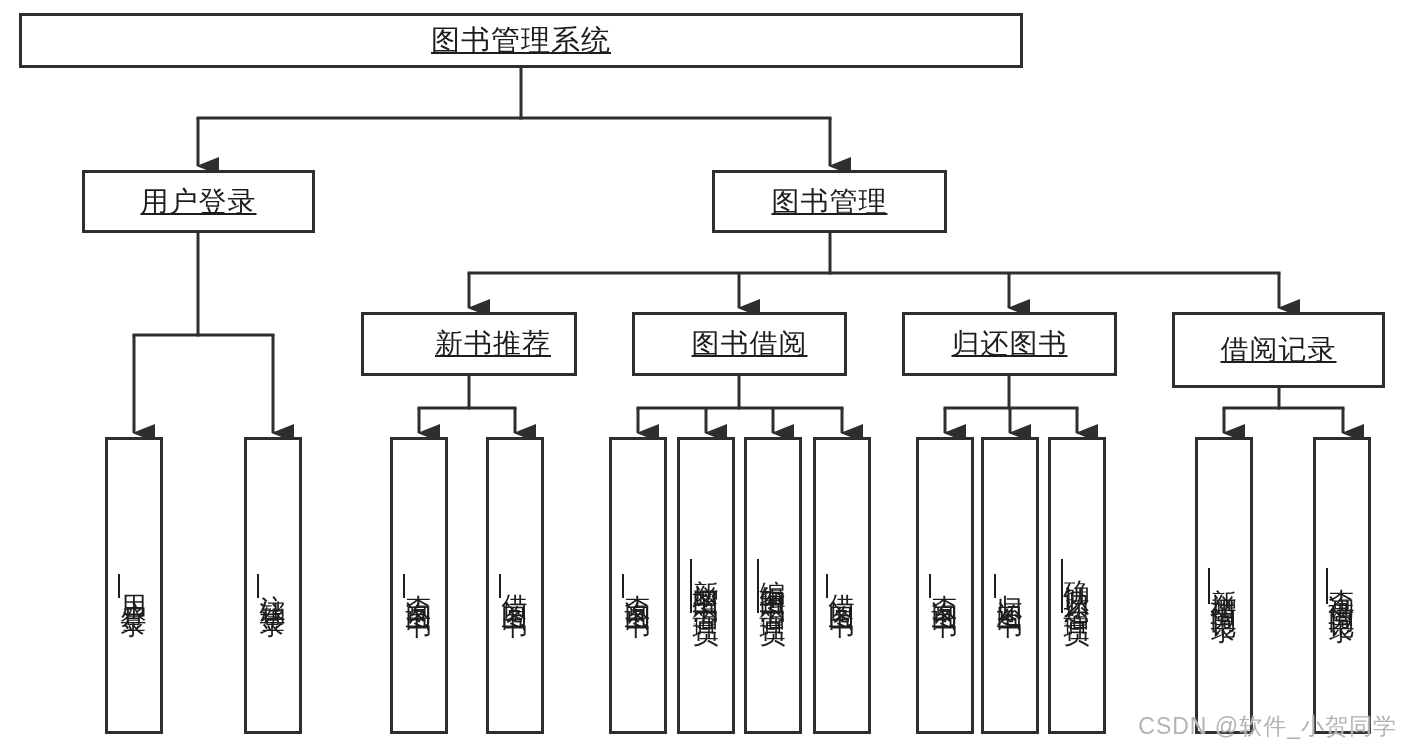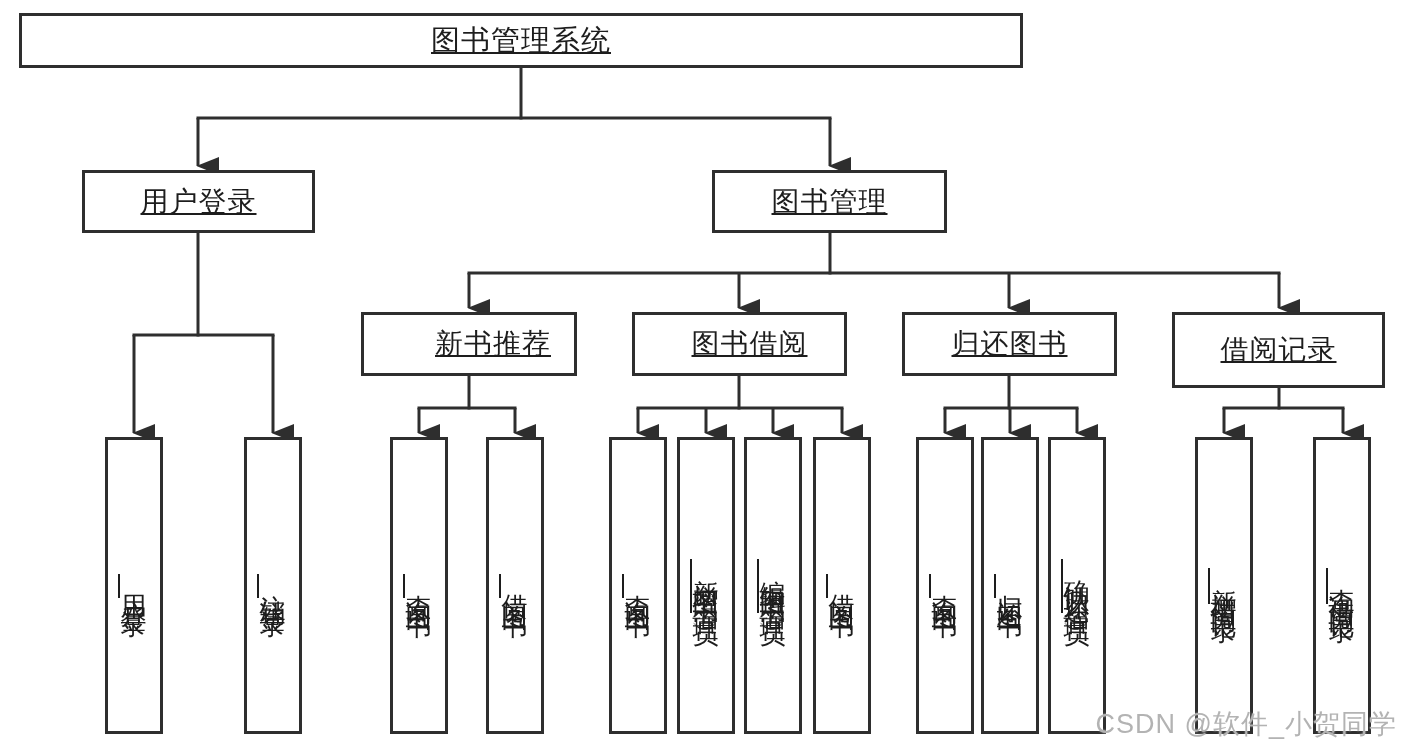--- a/index.html
+++ b/index.html
@@ -33,21 +33,21 @@
   .v{
     font-size:26px;
     writing-mode:vertical-rl;
     letter-spacing:6px;
     line-height:1;
   }
   #watermark{
     position:absolute;
     right:8px;bottom:5px;
     z-index:3;
-    font-size:27px;
+    font-size:23px;
     letter-spacing:1px;
     color:var(--wm);
     text-shadow:0 0 2px rgba(255,255,255,0.9);
     white-space:nowrap;
     text-align:right;
   }
   
   #n-root{left:19px;top:13px;width:1004px;height:55px;}
   #n-user-login{left:82px;top:170px;width:233px;height:63px;}
   #n-book-mgmt{left:712px;top:170px;width:235px;height:63px;}

